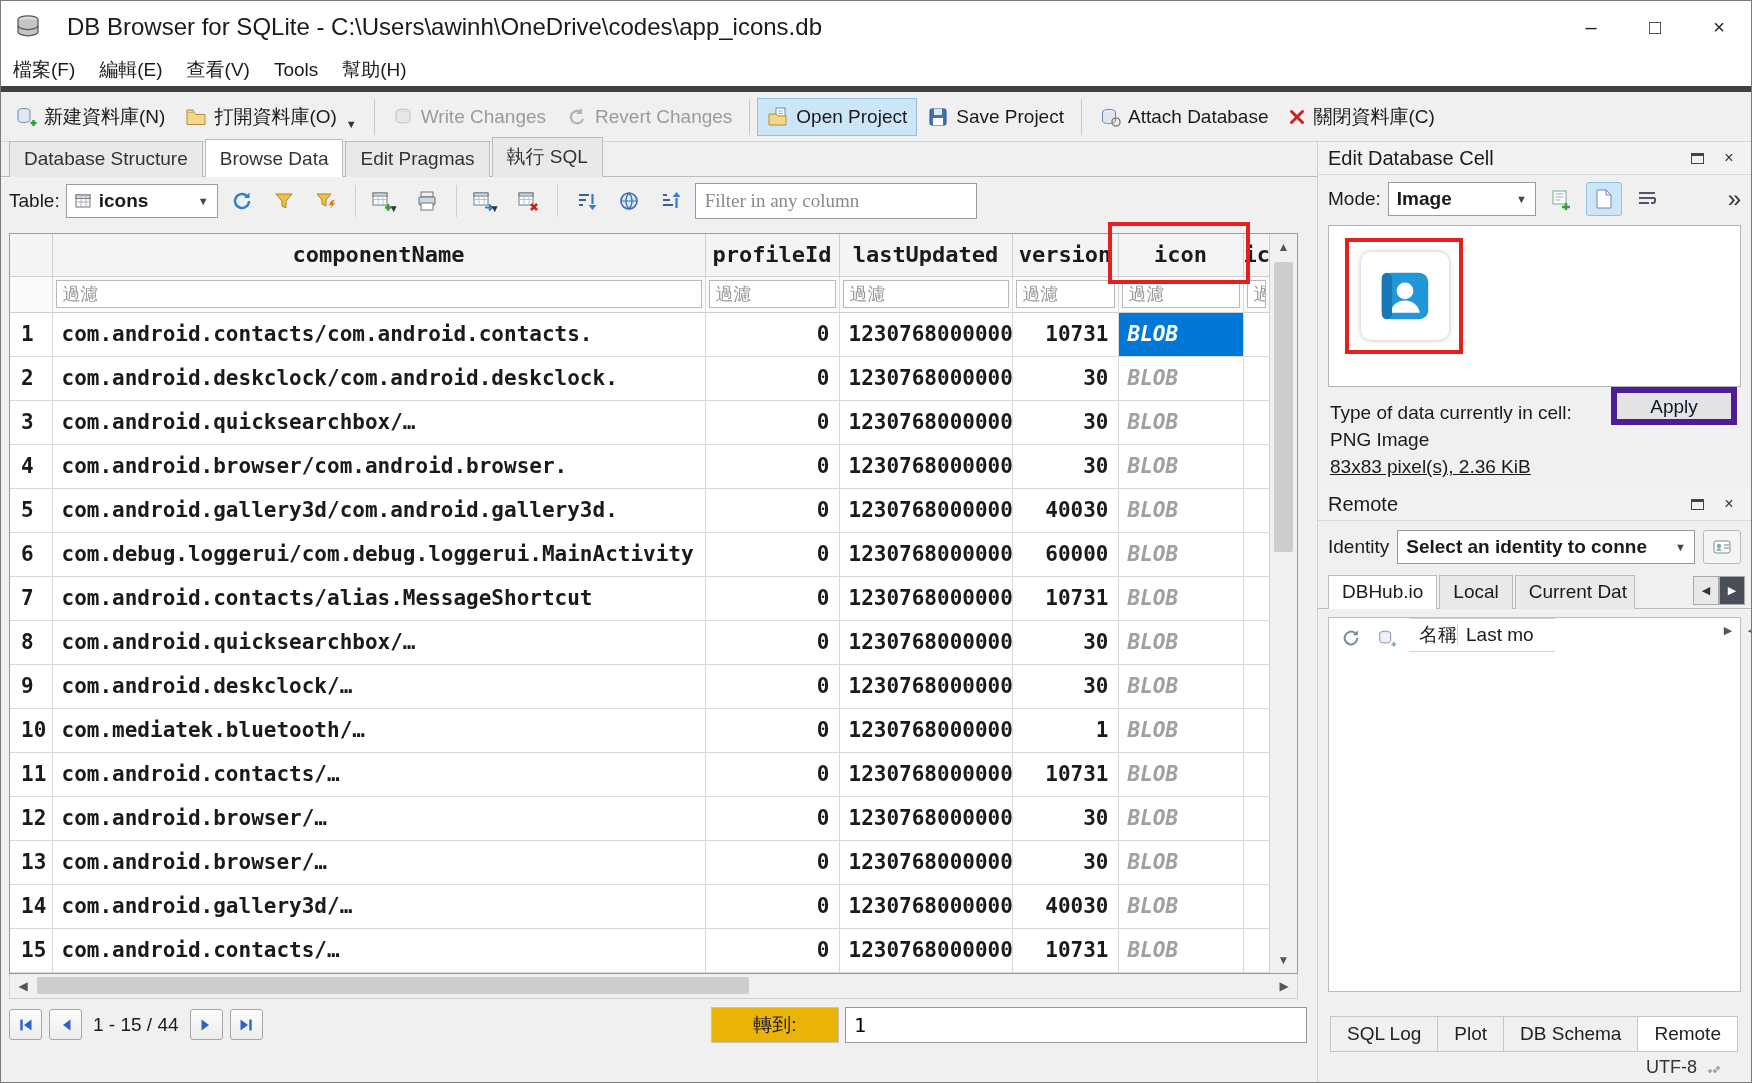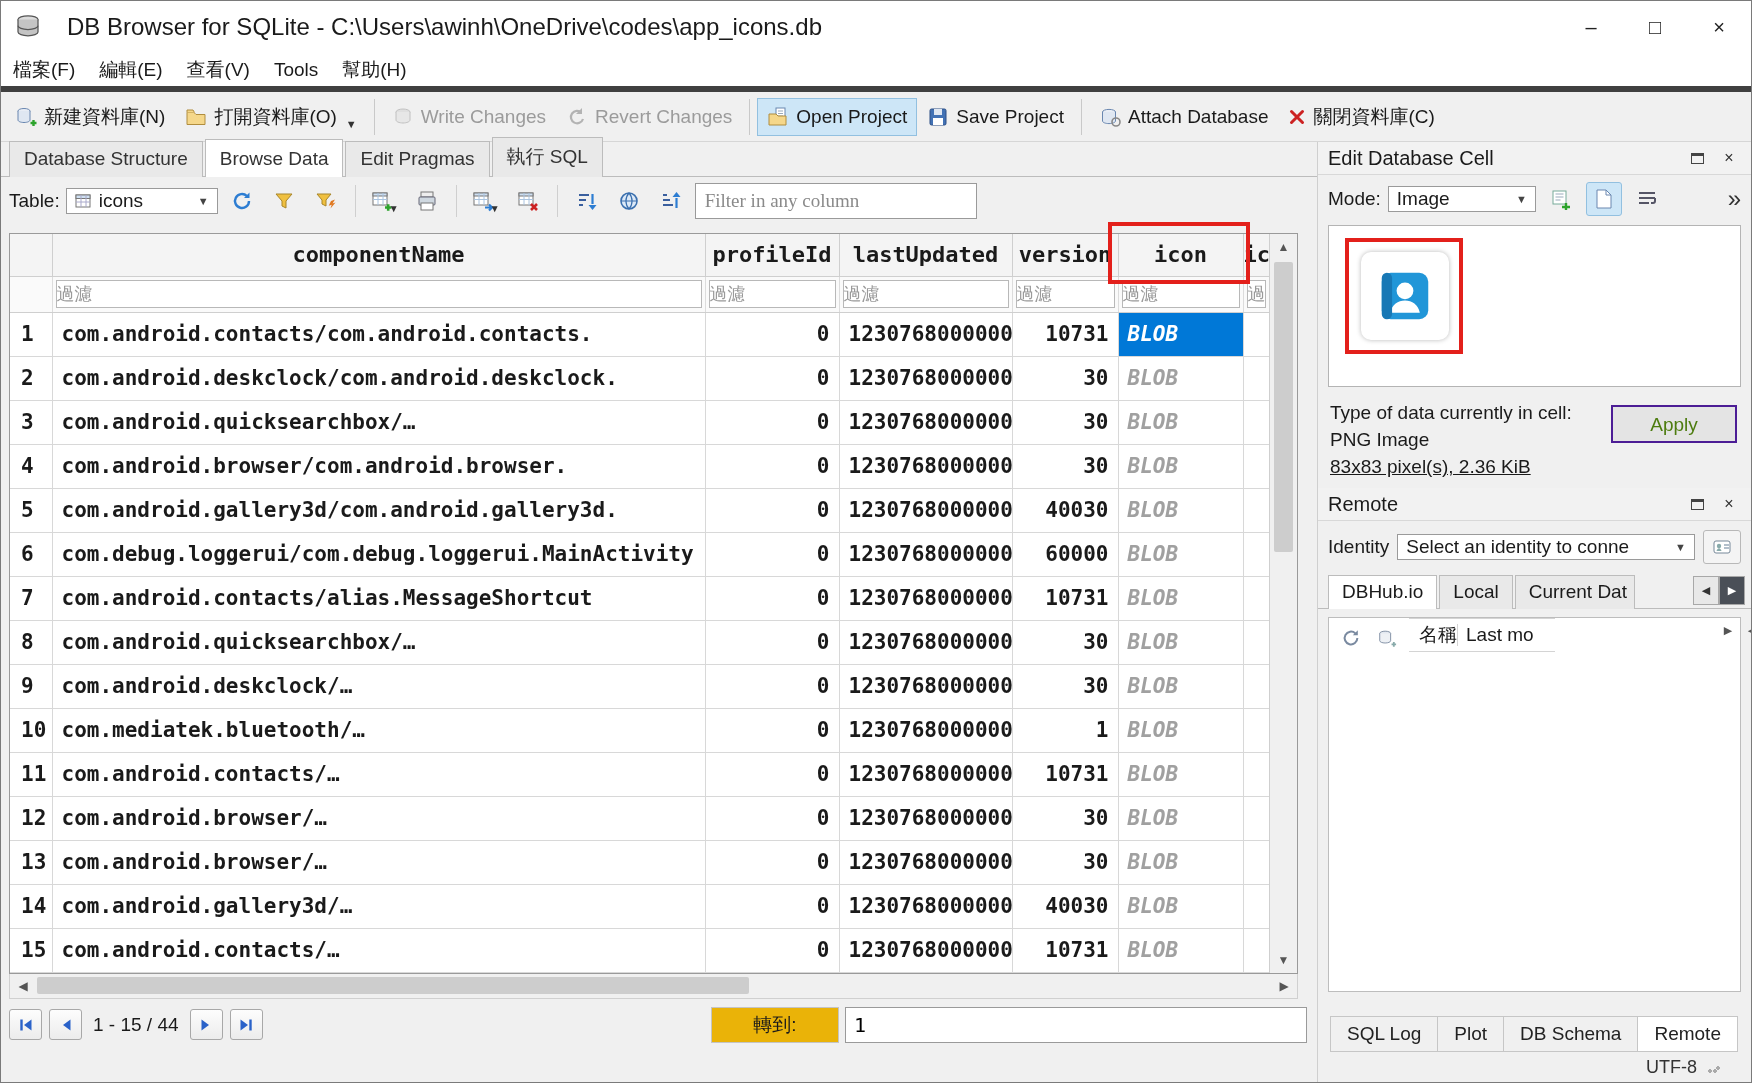--- a/index.html
+++ b/index.html
@@ -26,37 +26,37 @@
 .left-pane{width:1316px;display:flex;flex-direction:column;min-height:0;}
 .right-pane{flex:1;display:flex;flex-direction:column;border-left:1px solid #cfcfcf;min-height:0;background:#f0f0f0;}
 
 
 .tabbar{height:35px;display:flex;align-items:flex-end;padding-left:8px;background:#f0f0f0;border-bottom:1px solid #bcbcbc;flex:0 0 auto;}
 .tab{font-size:19px;padding:6px 14px 7px;background:#e9e9e9;border:1px solid #bcbcbc;border-bottom:none;margin-right:2px;color:#333;position:relative;bottom:-1px;white-space:nowrap;}
 .tab.active{background:#fff;padding-top:8px;z-index:2;}
 
 
 .controls{height:48px;display:flex;align-items:center;gap:6px;padding:0 8px;flex:0 0 auto;font-size:19px;}
-.combo{height:26px;background:#fff;border:1px solid #9a9a9a;display:flex;align-items:center;gap:8px;padding:12px 8px;}
+.combo{height:34px;background:#fff;border:1px solid #9a9a9a;display:flex;align-items:center;gap:8px;padding:12px 8px;font-weight:bold;}
 .combo .caret{font-size:11px;color:#444;}
 .table-combo{width:152px;}
 .table-combo .val{flex:1;}
 .tool-btn{width:36px;height:36px;display:flex;align-items:center;justify-content:center;border:1px solid transparent;position:relative;}
 .tool-caret{font-size:10px;color:#333;margin-left:-4px;align-self:flex-end;margin-bottom:4px;}
 .ctl-sep{width:1px;height:32px;background:#cfcfcf;margin:0 5px;}
 .filter-input{height:36px;width:282px;border:1px solid #9a9a9a;background:#fff;font-size:19px;padding:0 9px;font-family:"Liberation Serif",serif;color:#444;}
 .filter-input::placeholder{color:#8a8a8a;}
 
 
 .grid-area{position:relative;margin:8px 0 0 8px;width:1289px;flex:0 0 auto;background:#fff;border:1px solid #9a9a9a;}
 table.grid{border-collapse:collapse;table-layout:fixed;width:1259px;font-family:"DejaVu Sans Mono",monospace;}
 .grid th,.grid td{overflow:hidden;white-space:nowrap;}
 .grid thead th.colhead,.grid thead th.corner{height:42px;font-size:22px;font-weight:bold;background:#f4f4f4;border-right:1px solid #cfcfcf;border-bottom:1px solid #cfcfcf;text-align:center;}
 .filter-tr th{height:36px;background:#fafafa;border-right:1px solid #dcdcdc;border-bottom:1px solid #cfcfcf;padding:3px;font-weight:normal;}
-.filter-box{height:28px;border:1px solid #b8b8b8;background:#fff;color:#9a9a9a;font-size:18px;font-family:"Liberation Sans",sans-serif;display:flex;align-items:center;overflow:hidden;white-space:nowrap;}
+.filter-box{height:28px;border:1px solid #b8b8b8;background:#fff;color:#9a9a9a;font-size:18px;font-family:"Liberation Sans",sans-serif;display:flex;align-items:center;padding-left:6px;overflow:hidden;white-space:nowrap;}
 .grid td{height:44px;font-size:21px;font-weight:bold;border-right:1px solid #d8d8d8;border-bottom:1px solid #d8d8d8;padding:0 9px;background:#fff;}
 td.c-num{padding-left:11px;}
 td.c-profile,td.c-updated,td.c-version{text-align:right;}
 td.c-blob{font-style:italic;color:#a0a0a0;}
 td.c-blob.selected{background:#0078d7;color:#fff;}
 .vscroll{position:absolute;top:0;right:0;bottom:0;width:28px;background:#f0f0f0;border-left:1px solid #cfcfcf;}
 .vscroll .sarrow{height:26px;display:flex;align-items:center;justify-content:center;font-size:12px;color:#555;}
 .vscroll .sarrow.down{position:absolute;bottom:0;left:0;right:0;}
 .vscroll .thumb{position:absolute;top:28px;left:4px;right:4px;height:290px;background:#cdcdcd;border-radius:2px;}
 
@@ -87,21 +87,21 @@
 .float-glyph{width:13px;height:11px;border:1px solid #444;border-top-width:3px;}
 .edit-cell{height:346px;display:flex;flex-direction:column;flex:0 0 auto;}
 .mode-row{height:48px;display:flex;align-items:center;gap:7px;padding:0 10px;font-size:19px;flex:0 0 auto;}
 .mode-combo{width:148px;justify-content:space-between;}
 .mini-btn{width:36px;height:34px;display:flex;align-items:center;justify-content:center;border:1px solid transparent;border-radius:3px;}
 .mini-btn.active{background:#cde6f7;border-color:#92c0e0;}
 .overflow-chevron{margin-left:auto;font-size:24px;color:#333;}
 .preview{margin:2px 10px 0;height:162px;background:#fff;border:1px solid #b4b4b4;position:relative;flex:0 0 auto;}
 .preview-img{position:absolute;left:32px;top:26px;width:88px;height:88px;background:#fff;border-radius:10px;box-shadow:0 0 5px rgba(0,0,0,0.28);display:flex;align-items:center;justify-content:center;}
 .cell-info{position:relative;padding:12px 12px 0;font-size:19px;line-height:27px;flex:0 0 auto;}
-.apply-btn{position:absolute;right:14px;top:18px;width:126px;height:38px;background:#e4e4e4;border:2px solid #4c1d95;color:#4d7c0f;font-size:19px;display:flex;align-items:center;justify-content:center;}
+.apply-btn{position:absolute;right:14px;top:0;width:126px;height:38px;background:#e4e4e4;border:6px solid #4c1d95;color:#0f172a;font-size:19px;display:flex;align-items:center;justify-content:center;}
 .size-info{padding:3px 12px;font-size:19px;text-decoration:underline;}
 
 .remote-panel{height:512px;display:flex;flex-direction:column;flex:0 0 auto;}
 .identity-row{display:flex;align-items:center;gap:8px;padding:9px 10px;font-size:19px;flex:0 0 auto;}
 .identity-combo{flex:1;min-width:0;justify-content:space-between;}
 .identity-combo .val{overflow:hidden;white-space:nowrap;}
 .id-btn{width:38px;height:34px;border:1px solid #b8b8b8;background:#f4f4f4;display:flex;align-items:center;justify-content:center;border-radius:3px;flex:0 0 auto;}
 .remote-tabs{display:flex;align-items:flex-end;padding-left:10px;border-bottom:1px solid #bcbcbc;height:36px;flex:0 0 auto;position:relative;}
 .rtab{font-size:19px;padding:5px 13px 6px;background:#e9e9e9;border:1px solid #bcbcbc;border-bottom:none;margin-right:2px;bottom:-1px;position:relative;white-space:nowrap;}
 .rtab.active{background:#fff;z-index:2;}

